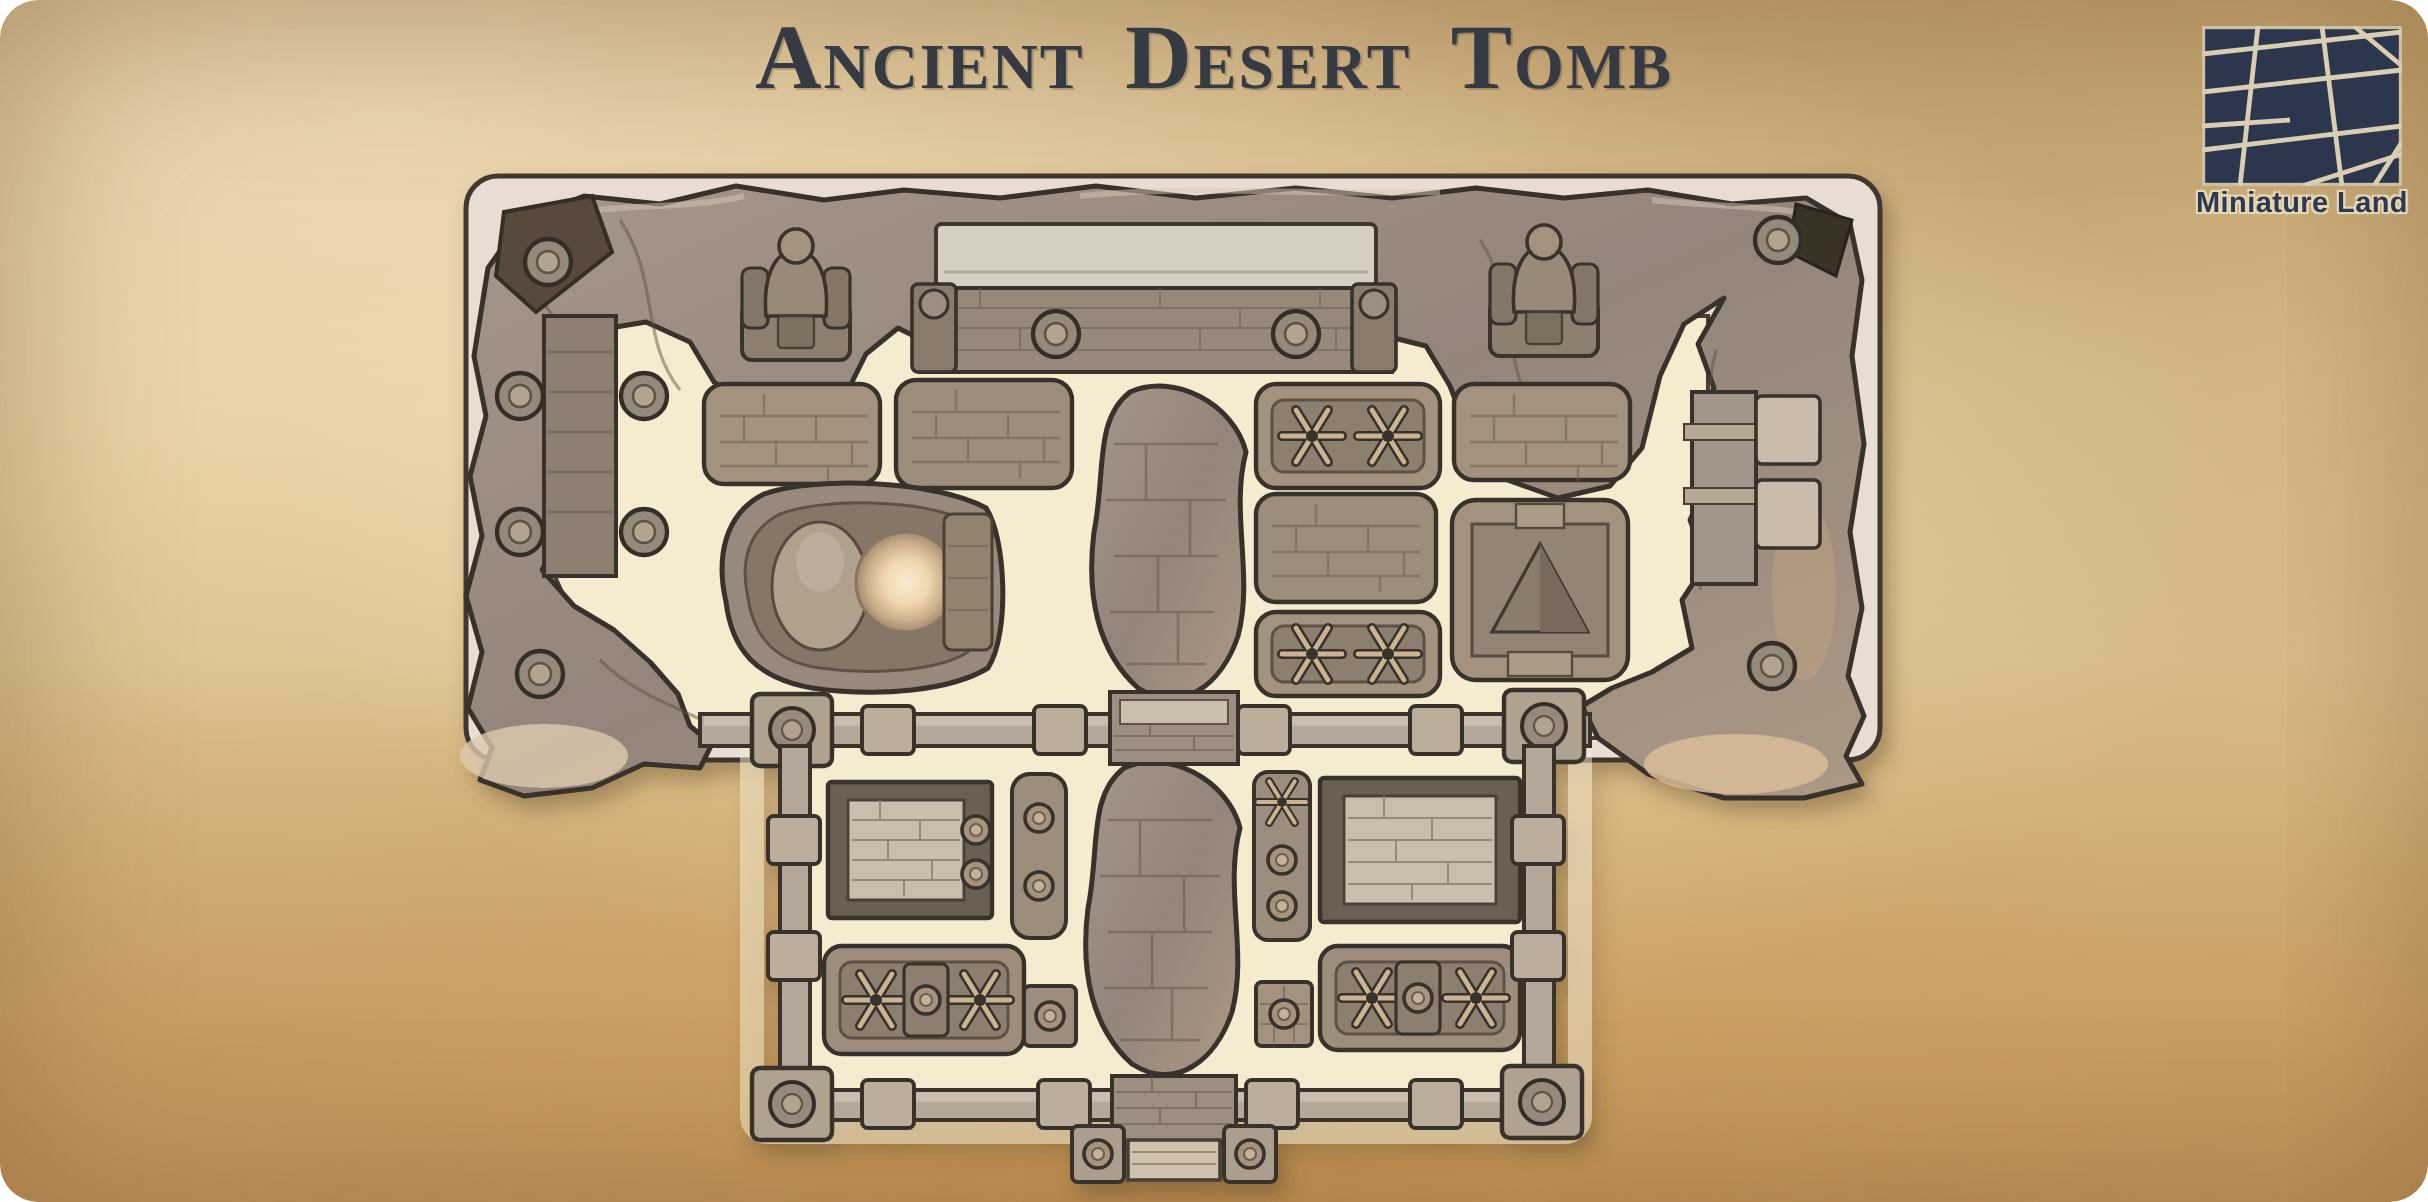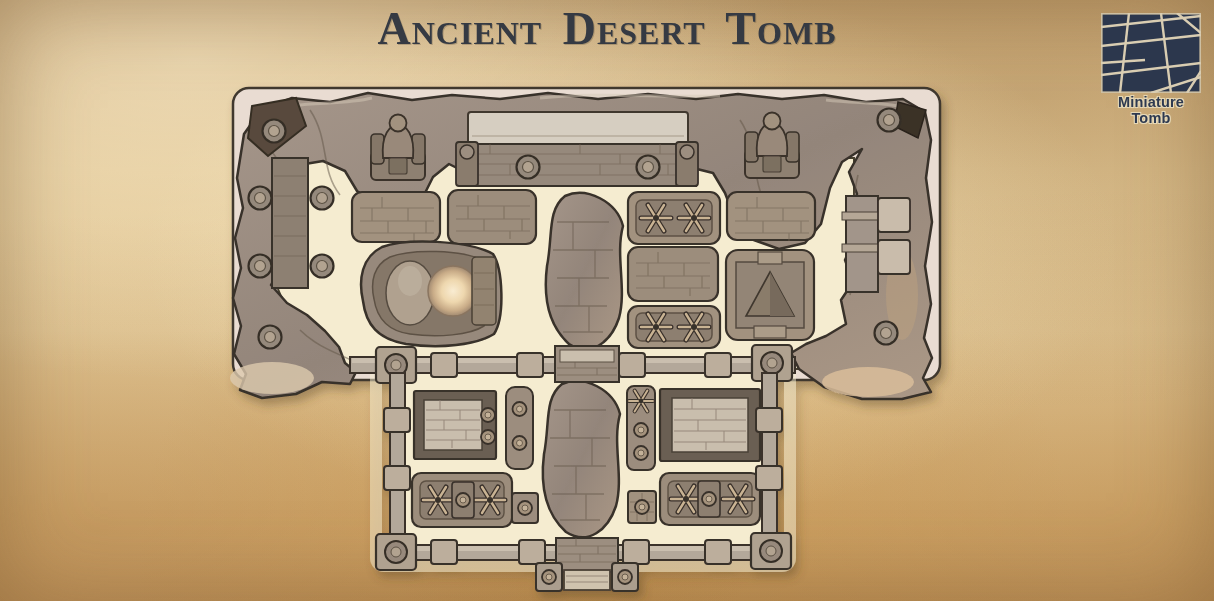--- a/index.html
+++ b/index.html
@@ -8,21 +8,21 @@
   .stage{position:absolute;inset:0;width:1214px;height:601px;
     background-color:#d9ba88;
     background-image:
       radial-gradient(ellipse at 16% 10%, rgba(255,246,218,.50), transparent 42%),
       radial-gradient(ellipse at 52% 42%, rgba(249,236,198,.45), transparent 55%),
       radial-gradient(ellipse at 85% 16%, rgba(128,90,42,.22), transparent 44%),
       radial-gradient(ellipse at 8% 88%, rgba(150,100,45,.30), transparent 42%),
       radial-gradient(ellipse at 92% 90%, rgba(158,108,48,.32), transparent 46%),
       radial-gradient(ellipse at 50% 96%, rgba(190,135,60,.35), transparent 55%),
       linear-gradient(180deg,#cfae7d 0%,#e0c492 28%,#e5cb9a 55%,#dab378 85%,#d2a76e 100%);
-    box-shadow:inset 0 0 90px rgba(105,70,30,.45);}
+    box-shadow:inset 0 0 90px rgba(105,70,30,.45);border-radius:19px;}
   .title{position:absolute;left:0;right:0;top:2px;margin:0;text-align:center;
     font-family:"Liberation Serif", serif;font-weight:700;
     font-variant:small-caps;font-size:46px;letter-spacing:1px;word-spacing:8px;
     color:#353a43;text-shadow:1px 1px 0 rgba(60,50,40,.25);}
   .logo{position:absolute;top:13px;right:10px;width:106px;text-align:center;}
   .logo-box{display:block;margin:0 auto;}
   .logo-text{margin-top:1px;font-size:14.5px;font-weight:700;letter-spacing:.2px;
     color:#2d3950;
     text-shadow:1px 1px 0 #e6d8b6,-1px -1px 0 #e6d8b6,1px -1px 0 #e6d8b6,
                 -1px 1px 0 #e6d8b6,0 0 2px #e6d8b6;}
@@ -327,16 +327,16 @@
           <path d="M60,0 L70,80"></path>
       <path d="M0,14 L100,3"></path>
           <path d="M0,33 L100,22"></path>
       <path d="M0,50 L44,47"></path>
           <path d="M0,62 L100,50"></path>
       <path d="M50,80 L100,64"></path>
           <path d="M76,0 L100,20"></path>
           <path d="M86,80 L100,58"></path>
     </g>
   </svg>
-  <div class="logo-text">Miniature Tomb</div>
+  <div class="logo-text">Miniature Land</div>
 </div>
 
 </div>
 
 </body></html>

